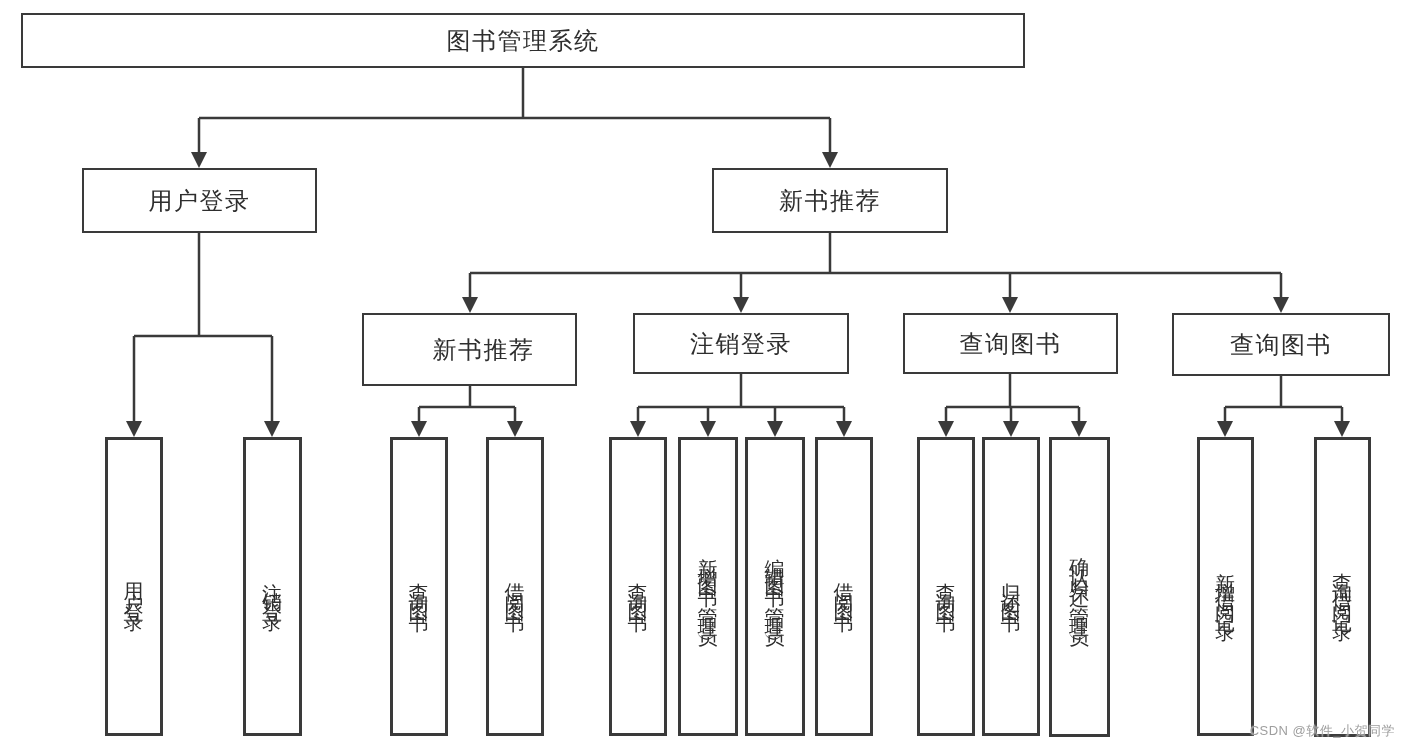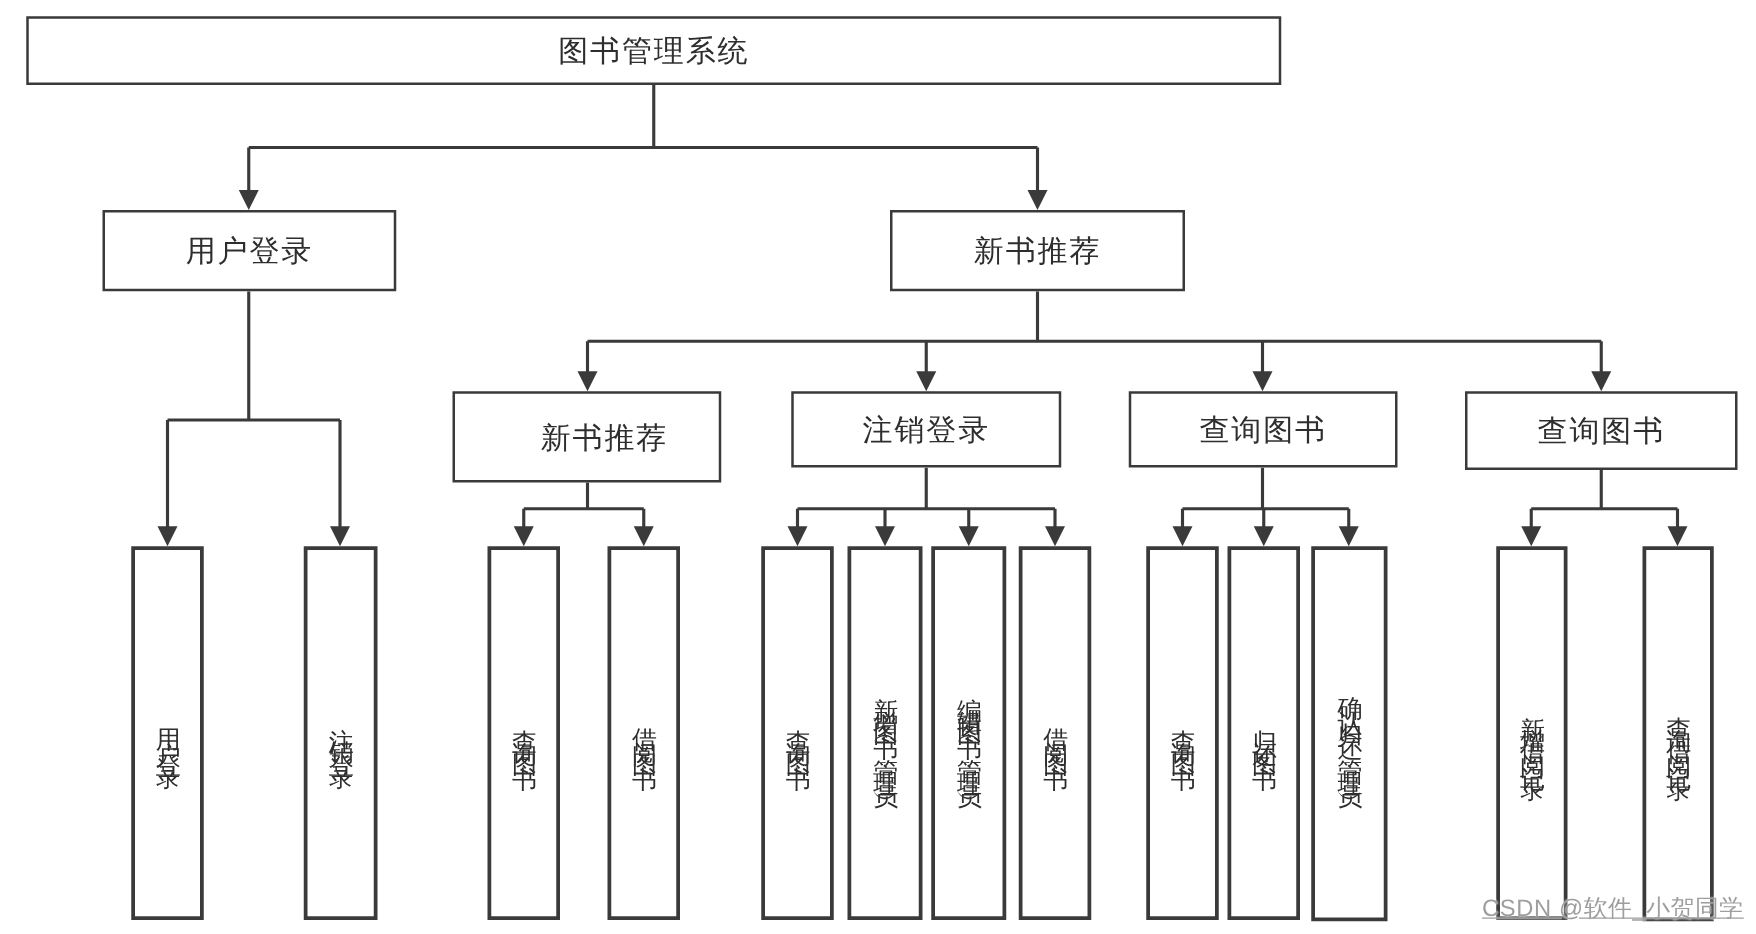--- a/index.html
+++ b/index.html
@@ -49,26 +49,25 @@
   #lf-c3 { left:745px;  top:437px; width:60px; height:299px; }
   #lf-c4 { left:815px;  top:437px; width:58px; height:299px; }
   #lf-d1 { left:917px;  top:437px; width:58px; height:299px; }
   #lf-d2 { left:982px;  top:437px; width:58px; height:299px; }
   #lf-d3 { left:1049px; top:437px; width:61px; height:300px; }
   #lf-e1 { left:1197px; top:437px; width:57px; height:299px; }
   #lf-e2 { left:1314px; top:437px; width:57px; height:300px; }
   .watermark {
     position:absolute;
     right:10px; bottom:7px;
-    font-size:19px;
+    font-size:13px;
     color:#9e9e9e;
     letter-spacing:0.5px;
     text-shadow:0 0 2px #ffffff;
     z-index:5;
-    text-decoration:underline;
   }
 </style>
 </head>
 <body>
 
 <div class="canvas">
 
   <svg class="connectors" viewBox="0 0 1405 747">
     <g stroke="#3a3a3a" stroke-width="2.5" fill="none">
 

